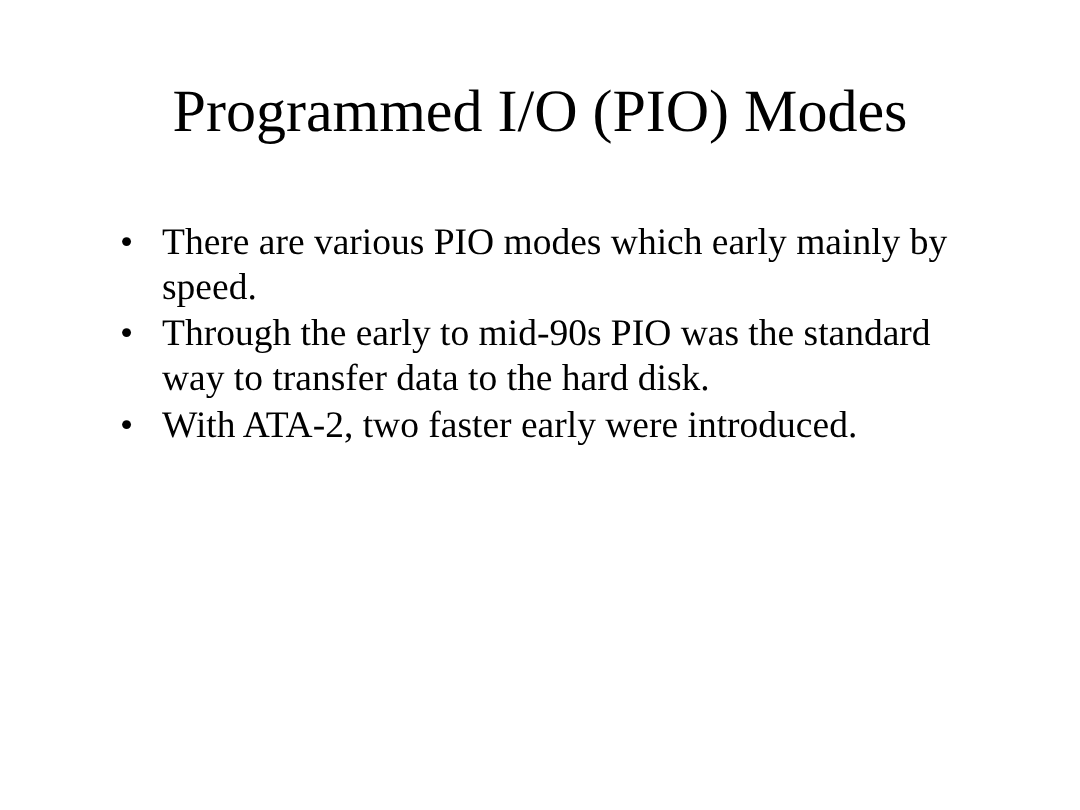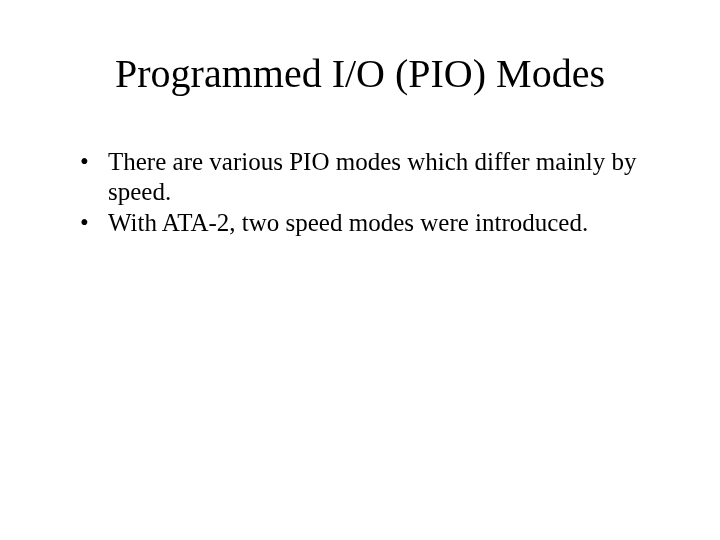--- a/index.html
+++ b/index.html
@@ -42,16 +42,17 @@
     top: 0;
     font-size: 25px;
   }
 </style>
 </head>
 <body>
 
 <div class="slide">
   <h1 class="title">Programmed I/O (PIO) Modes</h1>
   <ul class="bullets">
-    <li>There are various PIO modes which differ mainly by speed.</li>
-    <li>With ATA-2, two speed modes were introduced.</li>
+    <li>There are various PIO modes which early mainly by speed.</li>
+    <li>Through the early to mid-90s PIO was the standard way to transfer data to the hard disk.</li>
+    <li>With ATA-2, two faster early were introduced.</li>
   </ul>
 </div>
 
 </body></html>

